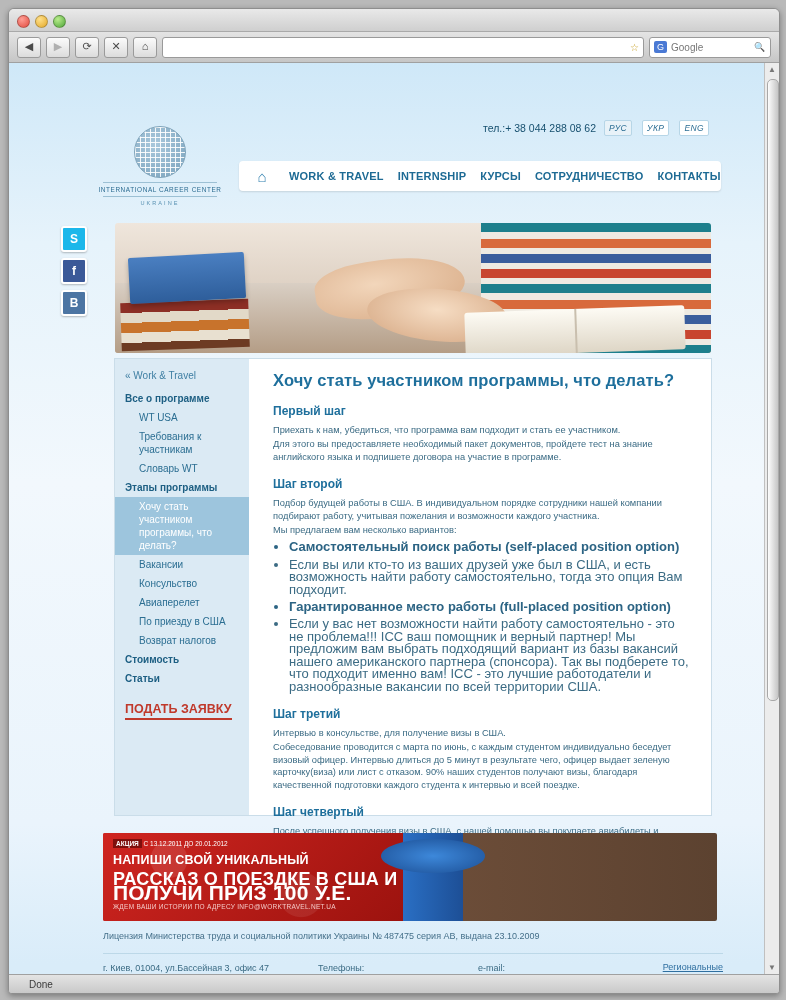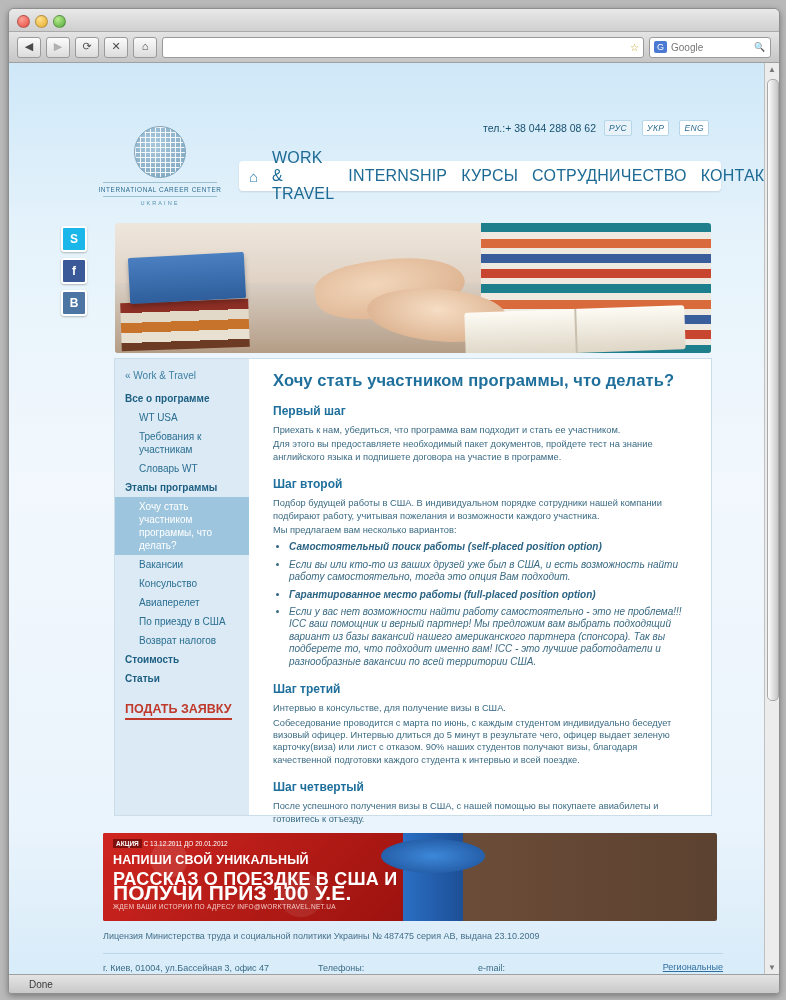--- a/index.html
+++ b/index.html
@@ -170,21 +170,21 @@
     display: flex; align-items: center;
     padding-left: 10px;
     gap: 14px;
   }
   .nav .home {
     width: 26px; height: 22px;
     display: flex; align-items: center; justify-content: center;
     color: #2f7fae; font-size: 15px;
   }
   .nav a {
-    font-size: 16px; font-weight: normal; color: #1d6a94;
+    font-size: 11px; font-weight: bold; color: #1d6a94;
     text-decoration: none; letter-spacing: .2px;
   }
   .hero {
     position: absolute; left: 106px; top: 160px;
     width: 596px; height: 130px;
     border-radius: 3px;
     overflow: hidden;
     background: linear-gradient(to bottom, #efe6dc, #cdbcab);
   }
   .hero .photo { position: absolute; inset: 0; }
@@ -309,23 +309,22 @@
     color: #1e6f9c;
   }
   .main p {
     margin: 0 0 2px;
     font-size: 9.3px;
     line-height: 12.4px;
     color: #3b6b84;
   }
   .main ul { margin: 5px 0 6px; padding-left: 16px; }
   .main li {
-    font-size: 10px; line-height: 12.4px; color: #3b6b84;
+    font-size: 13px; line-height: 12.4px; color: #3b6b84;
     margin-bottom: 5px;
-    font-style: italic;
   }
   .main li.lead { font-weight: bold; color: #2c6484; }
   
   .banner {
     position: absolute; left: 94px; top: 770px;
     width: 614px; height: 88px;
     background: linear-gradient(to right, #c3201b 0%, #a8130f 48%, #6f4f3a 48%, #5c4230 100%);
     overflow: hidden;
     border-radius: 2px;
   }

